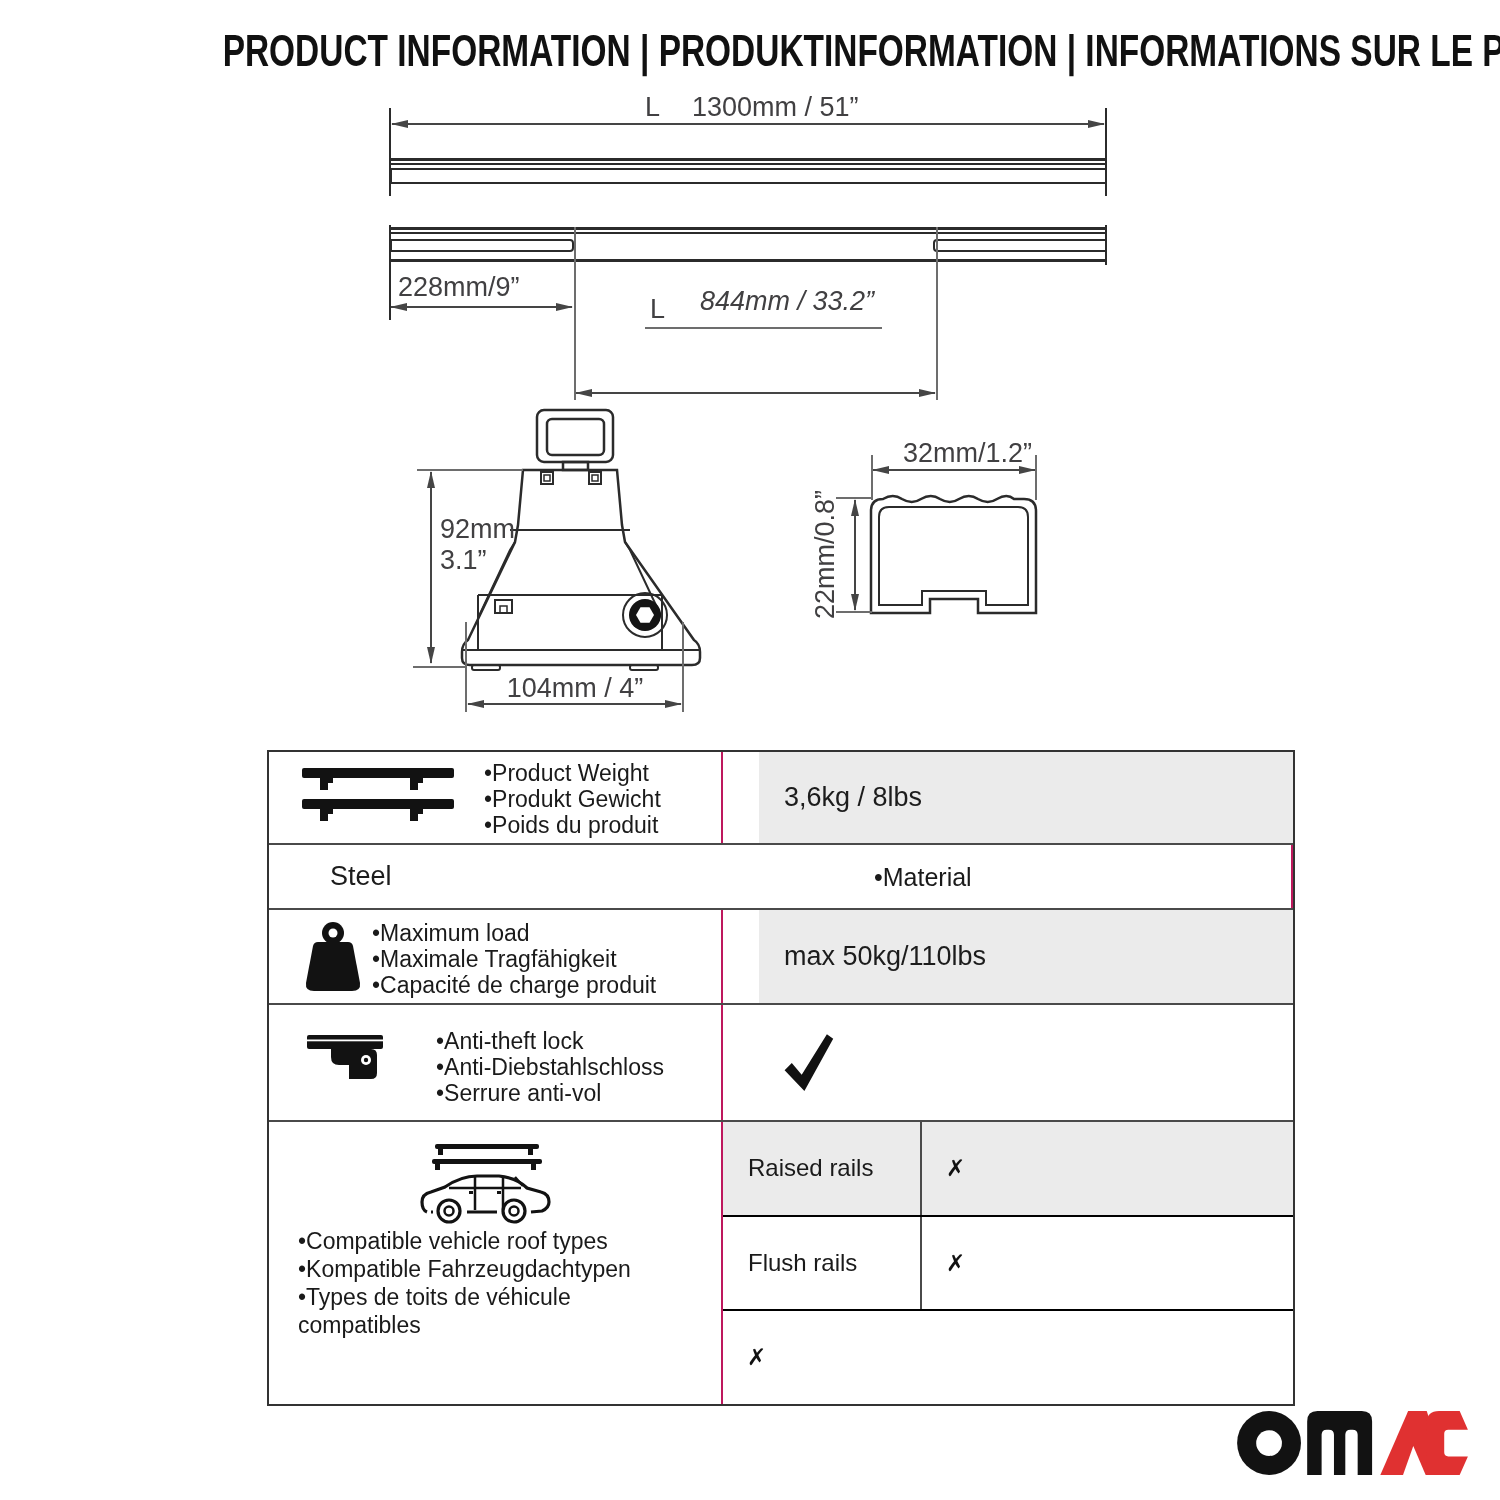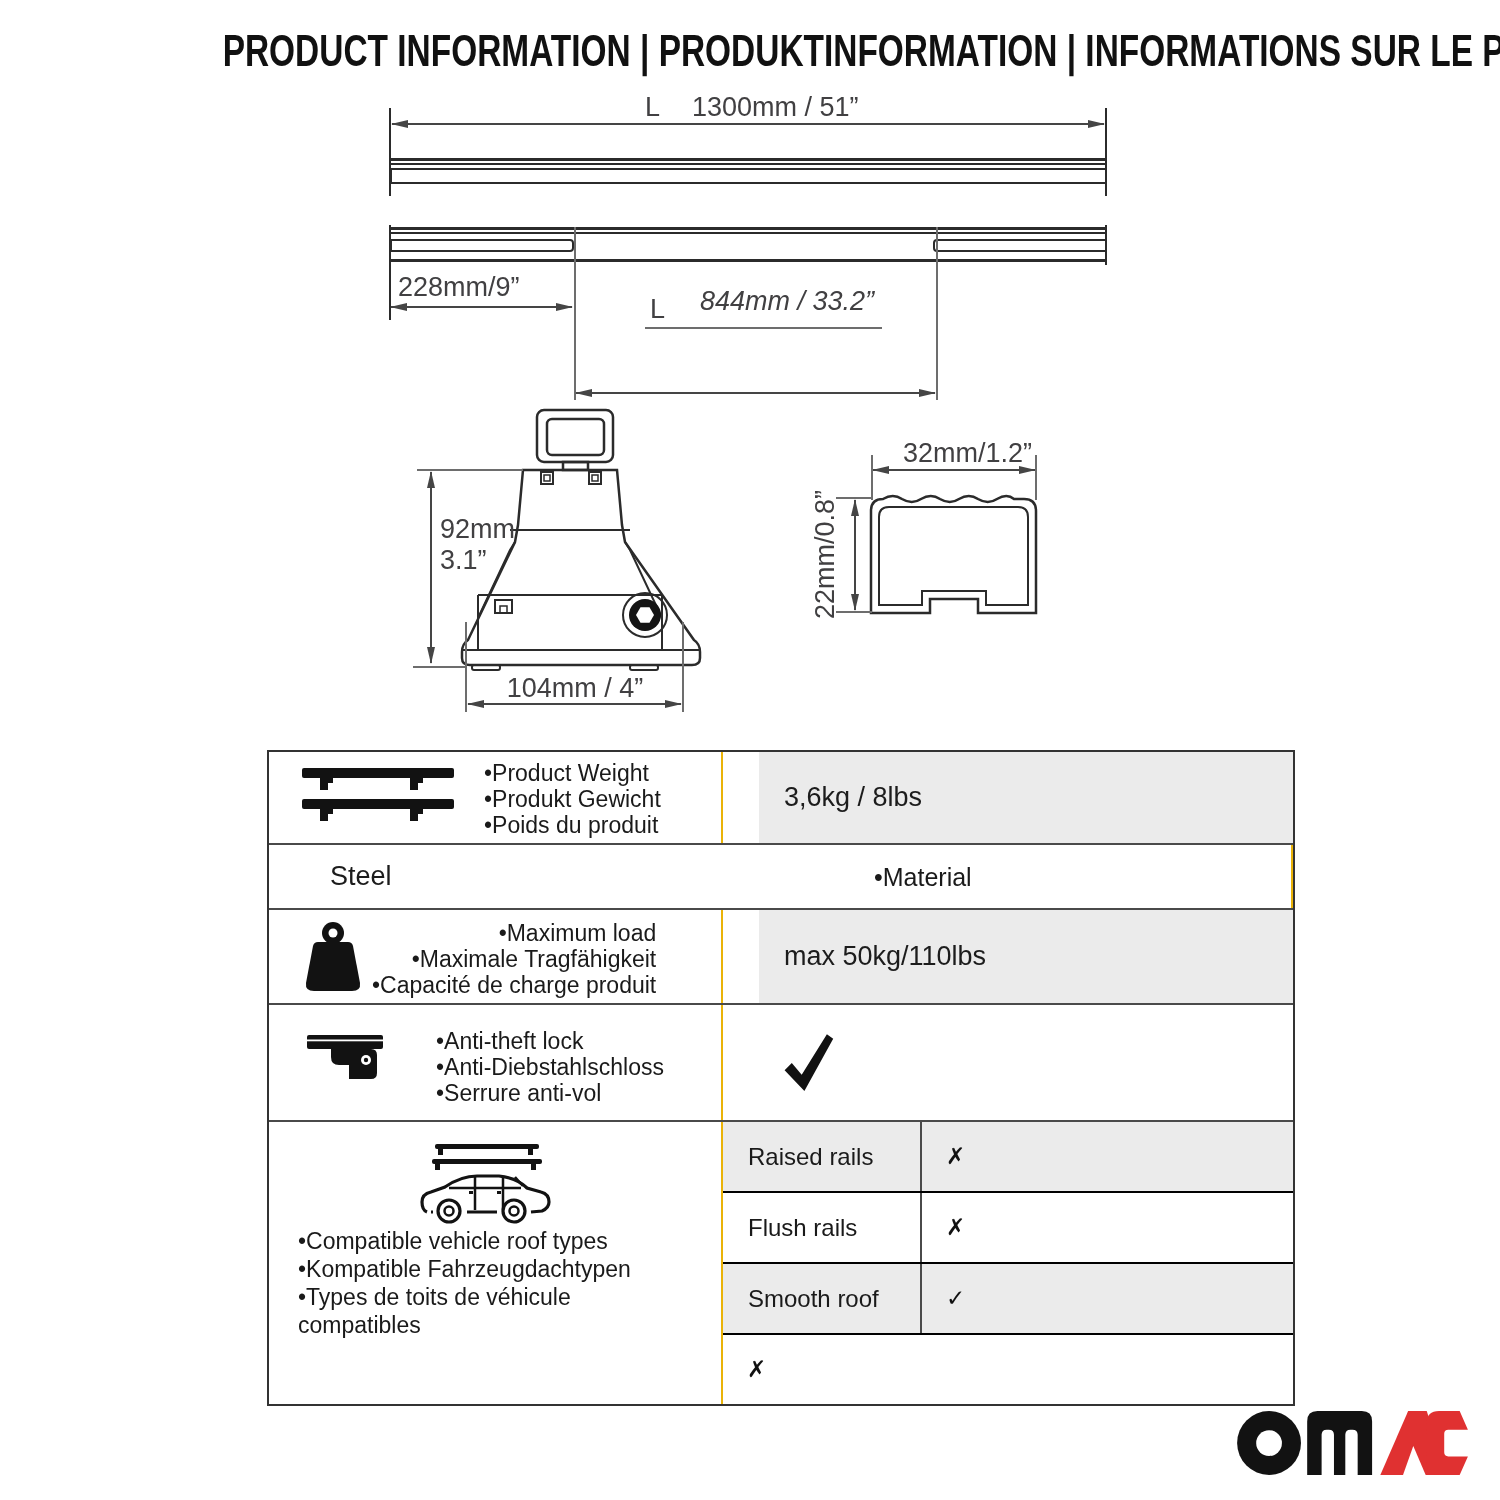--- a/index.html
+++ b/index.html
@@ -28,21 +28,21 @@
     border-style:solid;border-width:0 4.5px 17px 4.5px;border-color:transparent transparent #454545 transparent;}
   .dimv::after{content:"";position:absolute;bottom:-1px;left:50%;transform:translateX(-50%);
     border-style:solid;border-width:17px 4.5px 0 4.5px;border-color:#454545 transparent transparent transparent;}
   .dimtext{font-size:27px;color:#414042;white-space:nowrap;}
   
   .ptable{left:267px;top:750px;width:1028px;height:656px;border:2.5px solid #333;box-sizing:border-box;
           display:flex;flex-direction:column;}
   .trow{display:flex;box-sizing:border-box;}
   .trow + .trow{border-top:2.5px solid #4a4a4a;}
   .cell{box-sizing:border-box;position:relative;}
-  .cl{width:454px;border-right:2px solid #eab308;}
+  .cl{width:454px;border-right:2px solid #be185d;}
   .cr{flex:1;display:flex;align-items:center;margin-left:36px;}
   .gray{background:#ebebeb;}
   .labels div{font-size:23px;line-height:26px;color:#1a1a1a;white-space:nowrap;}
   .value{font-size:27px;color:#1c1c1c;padding-left:25px;white-space:nowrap;}
   .subcol{flex:1;display:flex;flex-direction:column;padding:0!important;}
   .subrow{flex:1;display:flex;box-sizing:border-box;}
   .subrow + .subrow{border-top:2px solid #000000;}
   .sublabel{width:199px;border-right:2px solid #4a4a4a;display:flex;align-items:center;
             padding-left:25px;font-size:24px;color:#1a1a1a;box-sizing:border-box;white-space:nowrap;}
   .submark{flex:1;display:flex;align-items:center;padding-left:24px;font-size:23px;color:#111;}
@@ -163,21 +163,21 @@
       <div class="cell cr">
         <div class="value">Steel</div>
       </div>
       <div class="cell cl" style="display:flex;align-items:center;">
         <div class="labels" style="padding-left:35px;">
           <div style="font-size:25px;">•Material</div>
         </div>
       </div>
     </div>
 
-    <div class="trow" style="height:95px;text-align:right;">
+    <div class="trow" style="height:95px;">
       <div class="cell cl">
         <svg class="abs" style="left:36px;top:11px;" width="56" height="74" viewBox="0 0 56 74" fill="#121212">
           <circle cx="28" cy="12" r="11"></circle>
           <circle cx="28" cy="12" r="4.5" fill="#ffffff"></circle>
           <path d="M13,21 Q9,21 8,25 L1,62 Q0,70 9,70 L47,70 Q56,70 55,62 L48,25 Q47,21 43,21 Z"></path>
         </svg>
         <div class="labels abs" style="left:103px;top:10px;">
           <div>•Maximum load</div>
           <div>•Maximale Tragfähigkeit</div>
           <div>•Capacité de charge produit</div>
@@ -241,24 +241,20 @@
       </div>
       <div class="cell subcol">
         <div class="subrow gray">
           <div class="sublabel">Raised rails</div>
           <div class="submark">✗</div>
         </div>
         <div class="subrow">
           <div class="sublabel">Flush rails</div>
           <div class="submark">✗</div>
         </div>
-        <div class="subrow gray">
-          <div class="sublabel">Smooth roof</div>
-          <div class="submark">✓</div>
-        </div>
         <div class="subrow">
           <div class="submark">✗</div>
         </div>
       </div>
     </div>
   </div>
 
   <svg class="abs" style="left:1236px;top:1408px;" width="232" height="68" viewBox="0 0 225 66">
     <circle cx="32" cy="34" r="31" fill="#121212"></circle>
     <circle cx="32" cy="34" r="12.5" fill="#ffffff"></circle>

